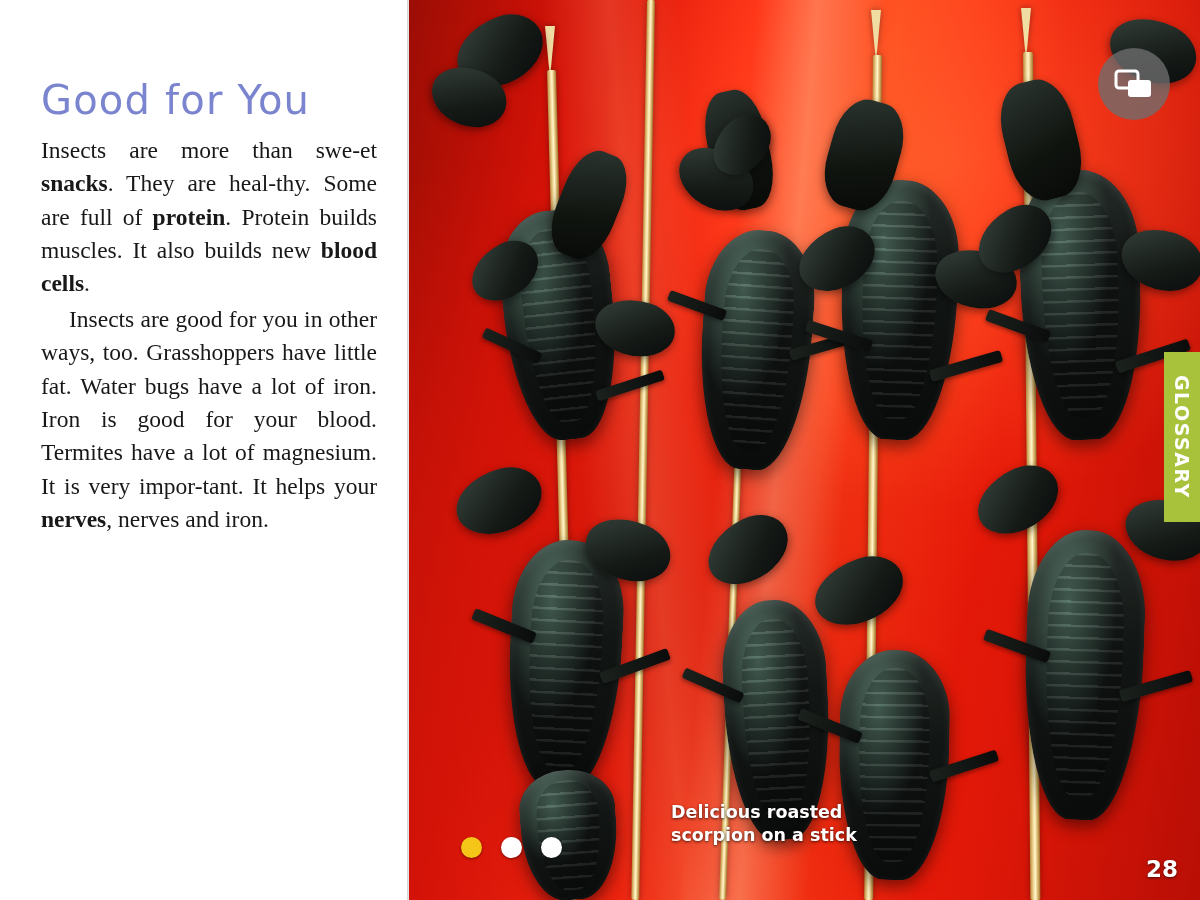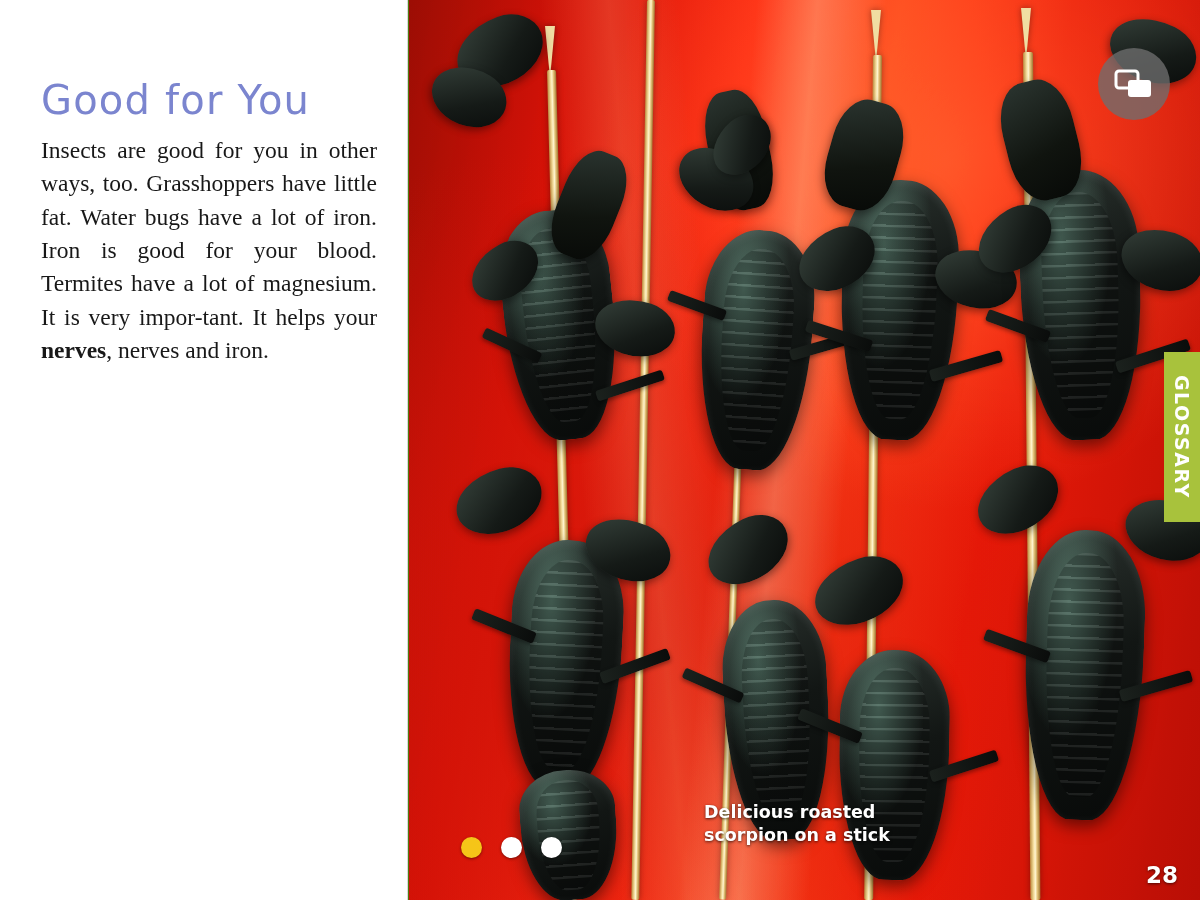--- a/index.html
+++ b/index.html
@@ -8,21 +8,21 @@
     width: 1200px; height: 900px;
     overflow: hidden;
     background: #ffffff;
     font-family: "Liberation Serif", serif;
   }
 
   #page {
     position: relative;
     width: 1200px;
     height: 900px;
-    background: #4d7c0f;
+    background: #e5e5e5;
   }
 
   
   .left-page {
     position: absolute;
     left: 0; top: 0;
     width: 408px; height: 900px;
     background: #ffffff;
     border-right: 1px solid #d8d8d8;
     padding: 0;
@@ -175,26 +175,25 @@
     position: absolute;
     left: 262px;
     bottom: 52px;
     width: 230px;
     font-family: "DejaVu Sans", sans-serif;
     font-weight: bold;
     font-size: 17.5px;
     line-height: 1.35;
     color: #ffffff;
     text-shadow: 0 1px 3px rgba(0,0,0,0.7);
-    margin-left: 33px;
   }
 
   .page-number {
     position: absolute;
-    right: 22px; bottom: 12px;
+    right: 22px; bottom: 18px;
     font-family: "DejaVu Sans", sans-serif;
     font-weight: bold;
     font-size: 23px;
     color: #ffffff;
     text-shadow: 0 1px 3px rgba(0,0,0,0.6);
   }
 
   .dots {
     position: absolute;
     left: 52px; bottom: 42px;
@@ -211,20 +210,23 @@
 </style>
 </head>
 <body>
 
 <div id="page">
 
   <div class="left-page">
     <div class="text-block">
       <h1 class="heading">Good for You</h1>
 
+      <p class="body-par">
+        <span>Insects are more than swe-et </span><b>snacks</b><span>. They are heal-thy. Some are full of </span><b>protein</b><span>. Protein builds muscles. It also builds new </span><b>blood cells</b><span>.</span>
+      </p>
 
       <p class="body-par">
         <span>Insects are good for you in other ways, too. Grasshoppers have little fat. Water bugs have a lot of iron. Iron is good for your blood. Termites have a lot of magnesium. It is very impor-tant. It helps your </span><b>nerves</b><span>, nerves and iron.</span>
       </p>
     </div>
   </div>
 
   <div class="photo-page">
     <div class="photo-bg"></div>
 

